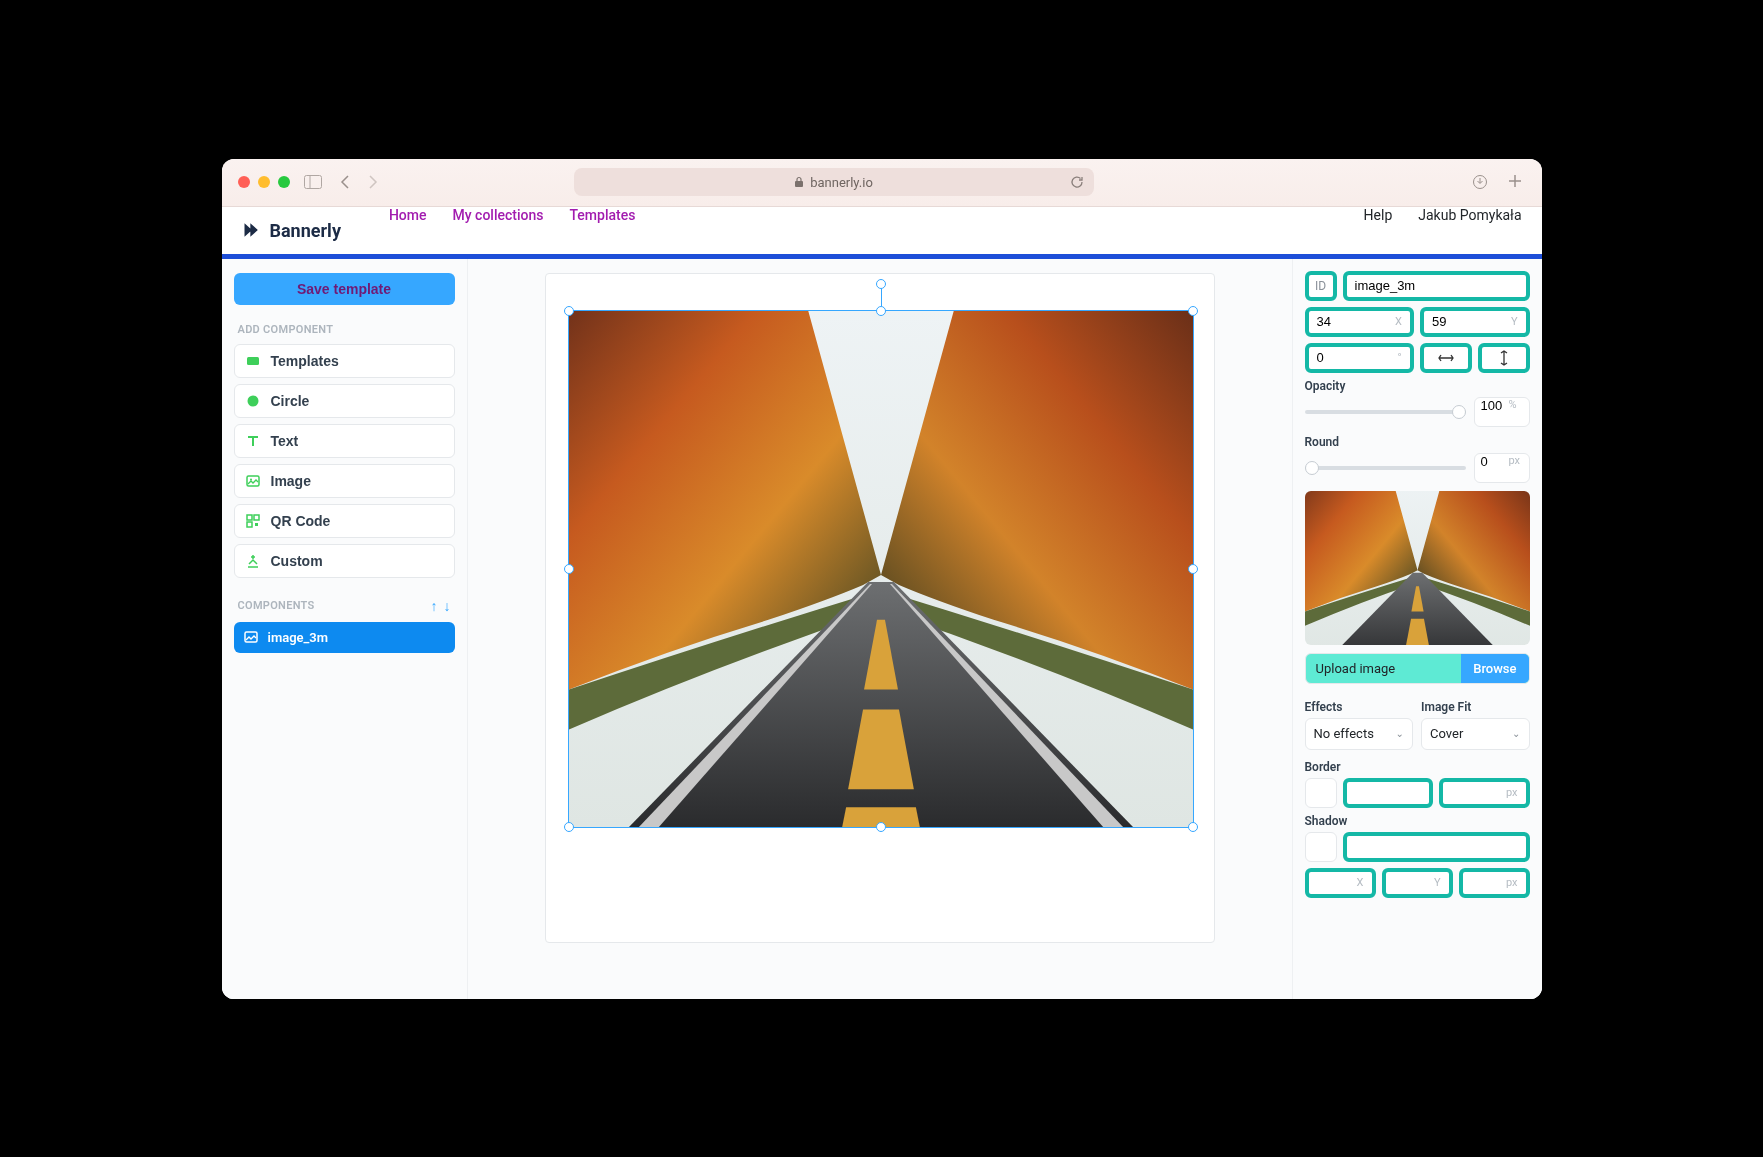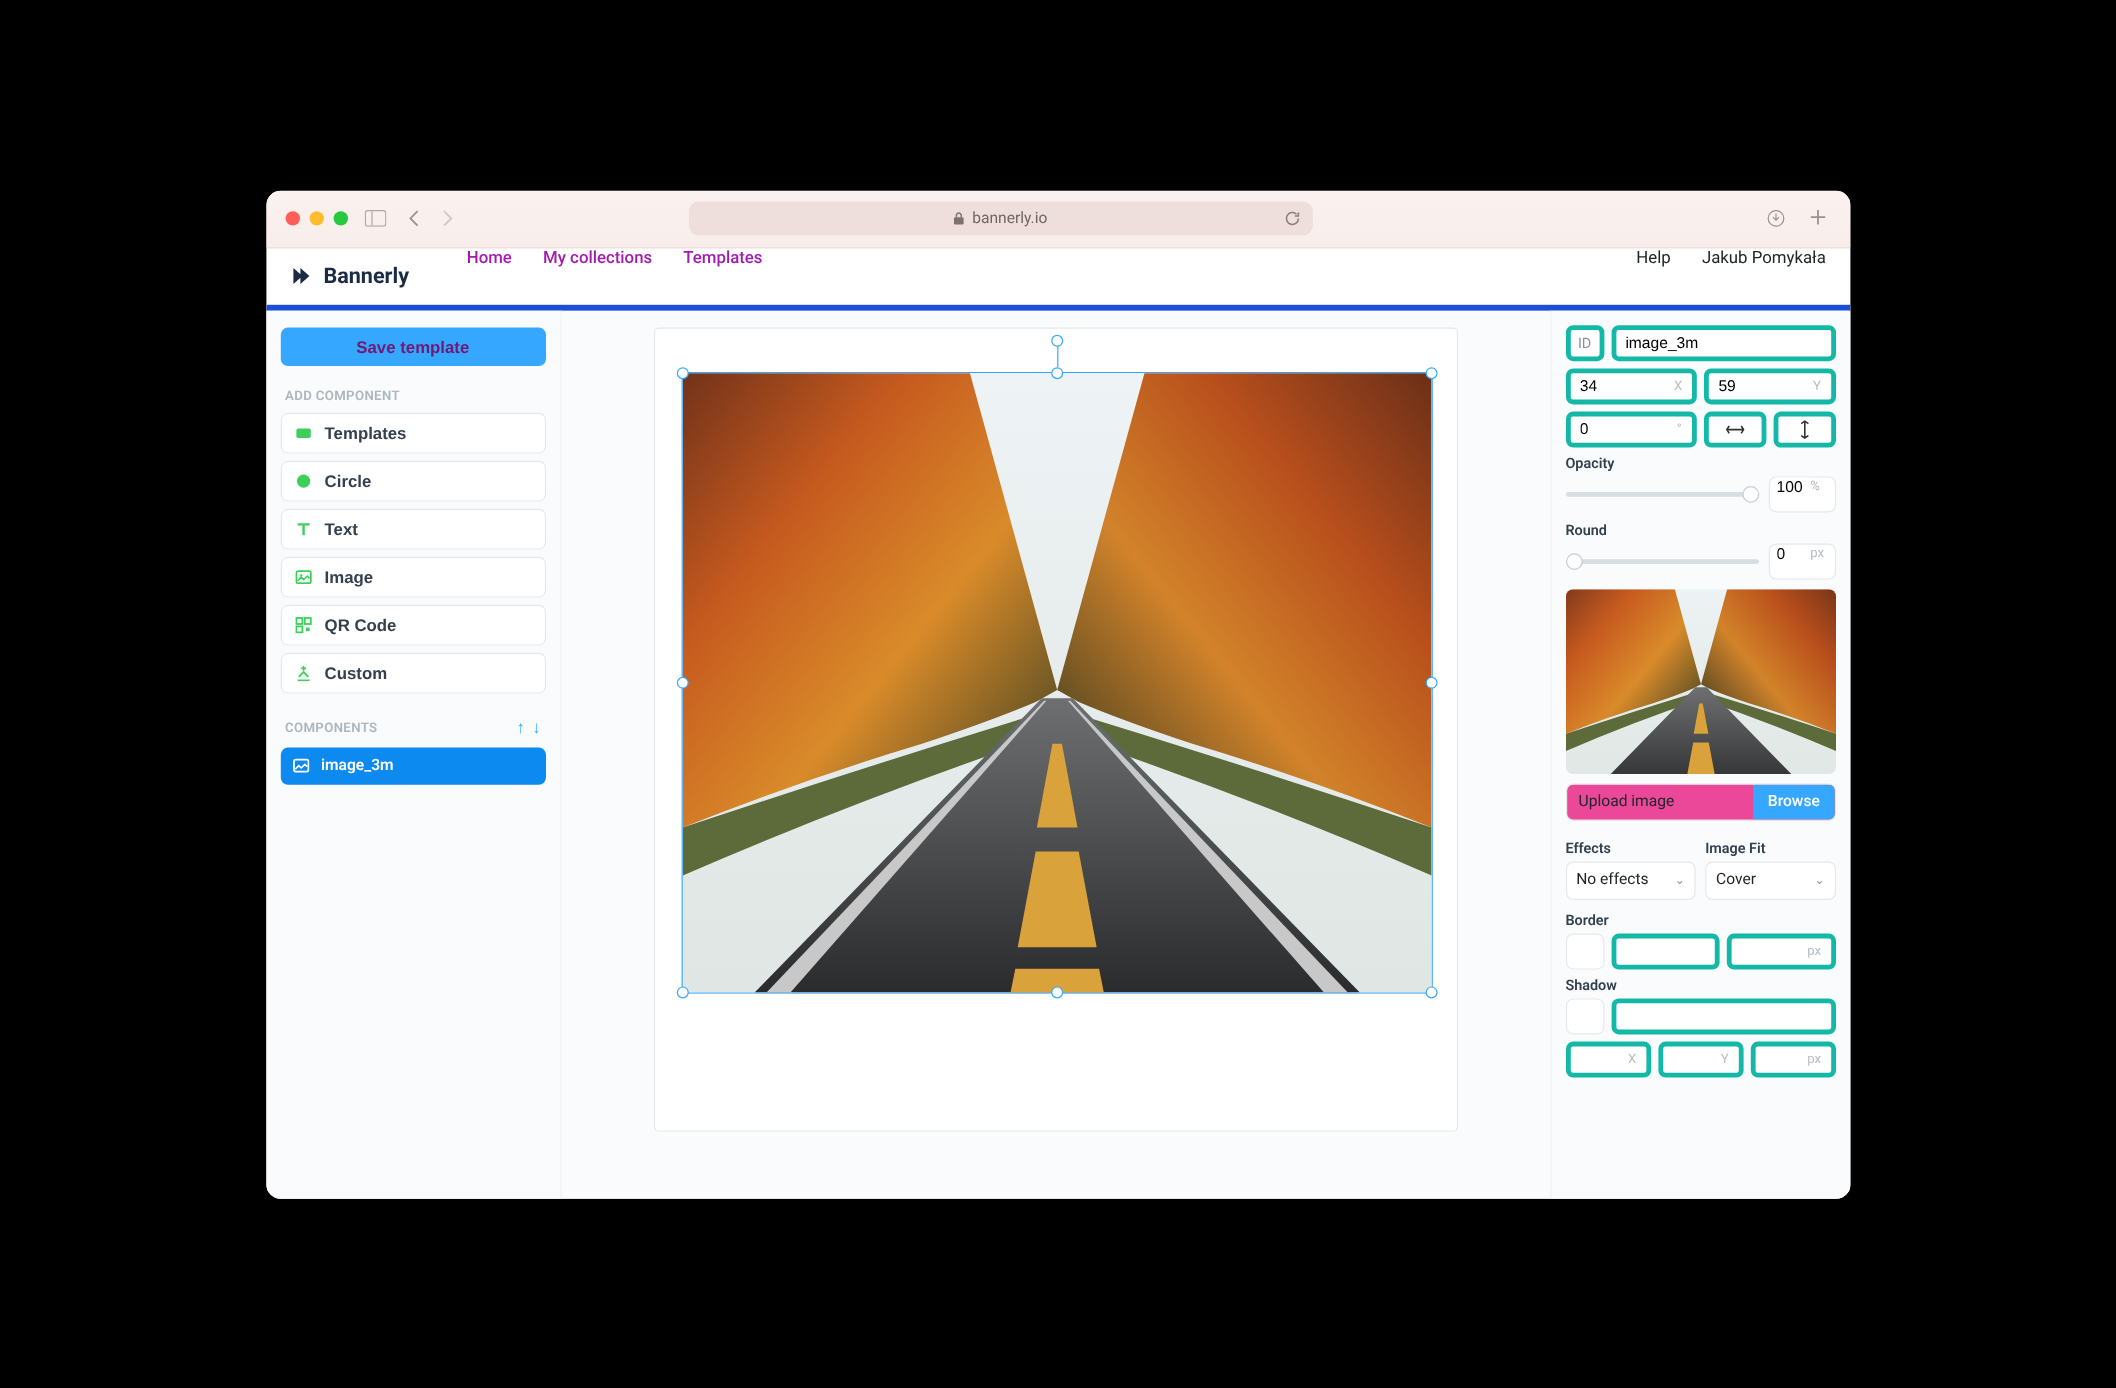--- a/index.html
+++ b/index.html
@@ -53,21 +53,21 @@
 .field .suffix { color: #b5bcc3; font-size: 11px; padding-right: 8px; }
 .icon-btn { width: 52px; justify-content: center; cursor: pointer; }
 .lbl { font-size: 12px; font-weight: 600; color: #33404e; margin: 6px 0 4px; }
 .slider-row { display: flex; gap: 8px; align-items: center; margin-bottom: 8px; }
 .slider { flex: 1; height: 4px; background: #d8dde2; border-radius: 2px; position: relative; }
 .slider .thumb { position: absolute; top: -5px; width: 14px; height: 14px; background: #fff; border: 1px solid #c6ccd2; border-radius: 50%; }
 .valuebox { width: 56px; height: 30px; background: #fff; border: 1px solid #e5e8eb; border-radius: 6px; display: flex; align-items: flex-start; padding: 0 6px; }
 .valuebox input { border: none; width: 28px; outline: none; font-size: 13px; }
 .valuebox .u { color: #b5bcc3; font-size: 11px; }
 .preview-img { width: 100%; height: 154px; border-radius: 6px; overflow: hidden; margin-bottom: 8px; }
-.upload-row { display: flex; border: 1px solid #e5e8eb; border-radius: 6px; overflow: hidden; background: #ec4899; margin-bottom: 10px; }
+.upload-row { display: flex; border: 1px solid #e5e8eb; border-radius: 6px; overflow: hidden; background: #5eead4; margin-bottom: 10px; }
 .upload-row .txt { flex: 1; padding: 7px 10px; font-size: 13px; }
 .upload-row .browse { background: #36a7ff; color: #fff; padding: 7px 12px; font-size: 13px; font-weight: 500; cursor: pointer; }
 .two-col { display: flex; gap: 8px; }
 .two-col > div { flex: 1; }
 .select { background: #fff; border: 1px solid #e5e8eb; border-radius: 6px; height: 32px; display: flex; align-items: center; justify-content: space-between; padding: 0 8px; font-size: 13px; cursor: pointer; }
 .select .caret { font-size: 10px; color: #8a9199; }
 .swatch { width: 32px; height: 30px; background: #fff; border: 1px solid #e5e8eb; border-radius: 6px; }
 .border-row { display: flex; gap: 6px; margin-bottom: 6px; }
 .border-row .field { flex: 1; }
 .border-row .px { width: 44px; }

